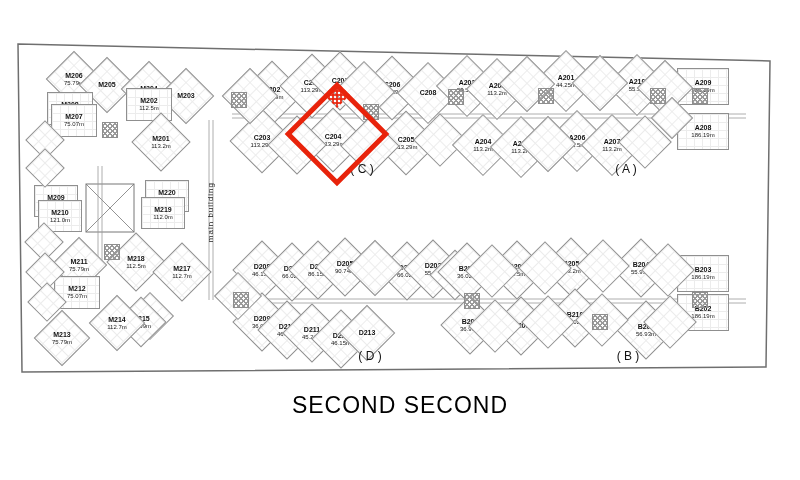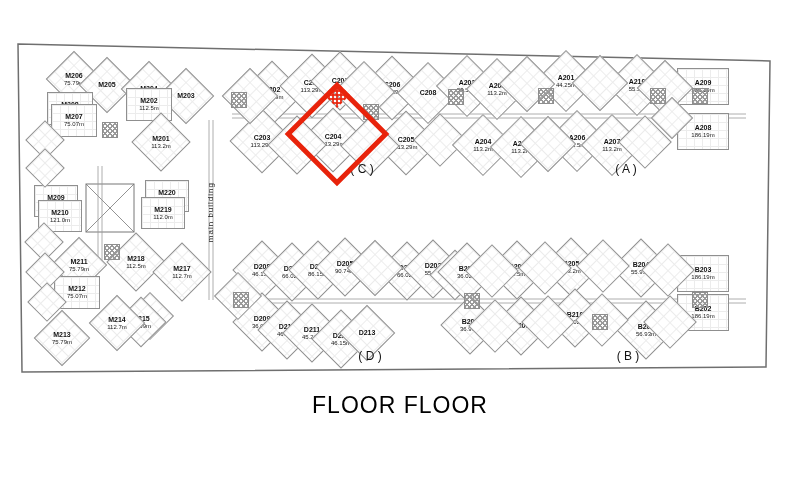--- a/index.html
+++ b/index.html
@@ -383,15 +383,15 @@
       <div class="wing-label" style="left: 626px; top: 169px;">( A )</div>
       <div class="wing-label" style="left: 370px; top: 356px;">( D )</div>
       <div class="wing-label" style="left: 628px; top: 356px;">( B )</div>
     </div>
 
   <div id="highlight" style="left: 300px; top: 97px; width: 74px; height: 74px; border-color: rgb(232, 35, 11);"></div>
   <div id="highlight-hatch" style="left: 328px; top: 86px;"></div>
 
   <div id="main-building-label">main building</div>
 
-  <div id="floor-title">FLOOR FLOOR</div>
+  <div id="floor-title">SECOND SECOND</div>
 
 </div>
 
 </body></html>

